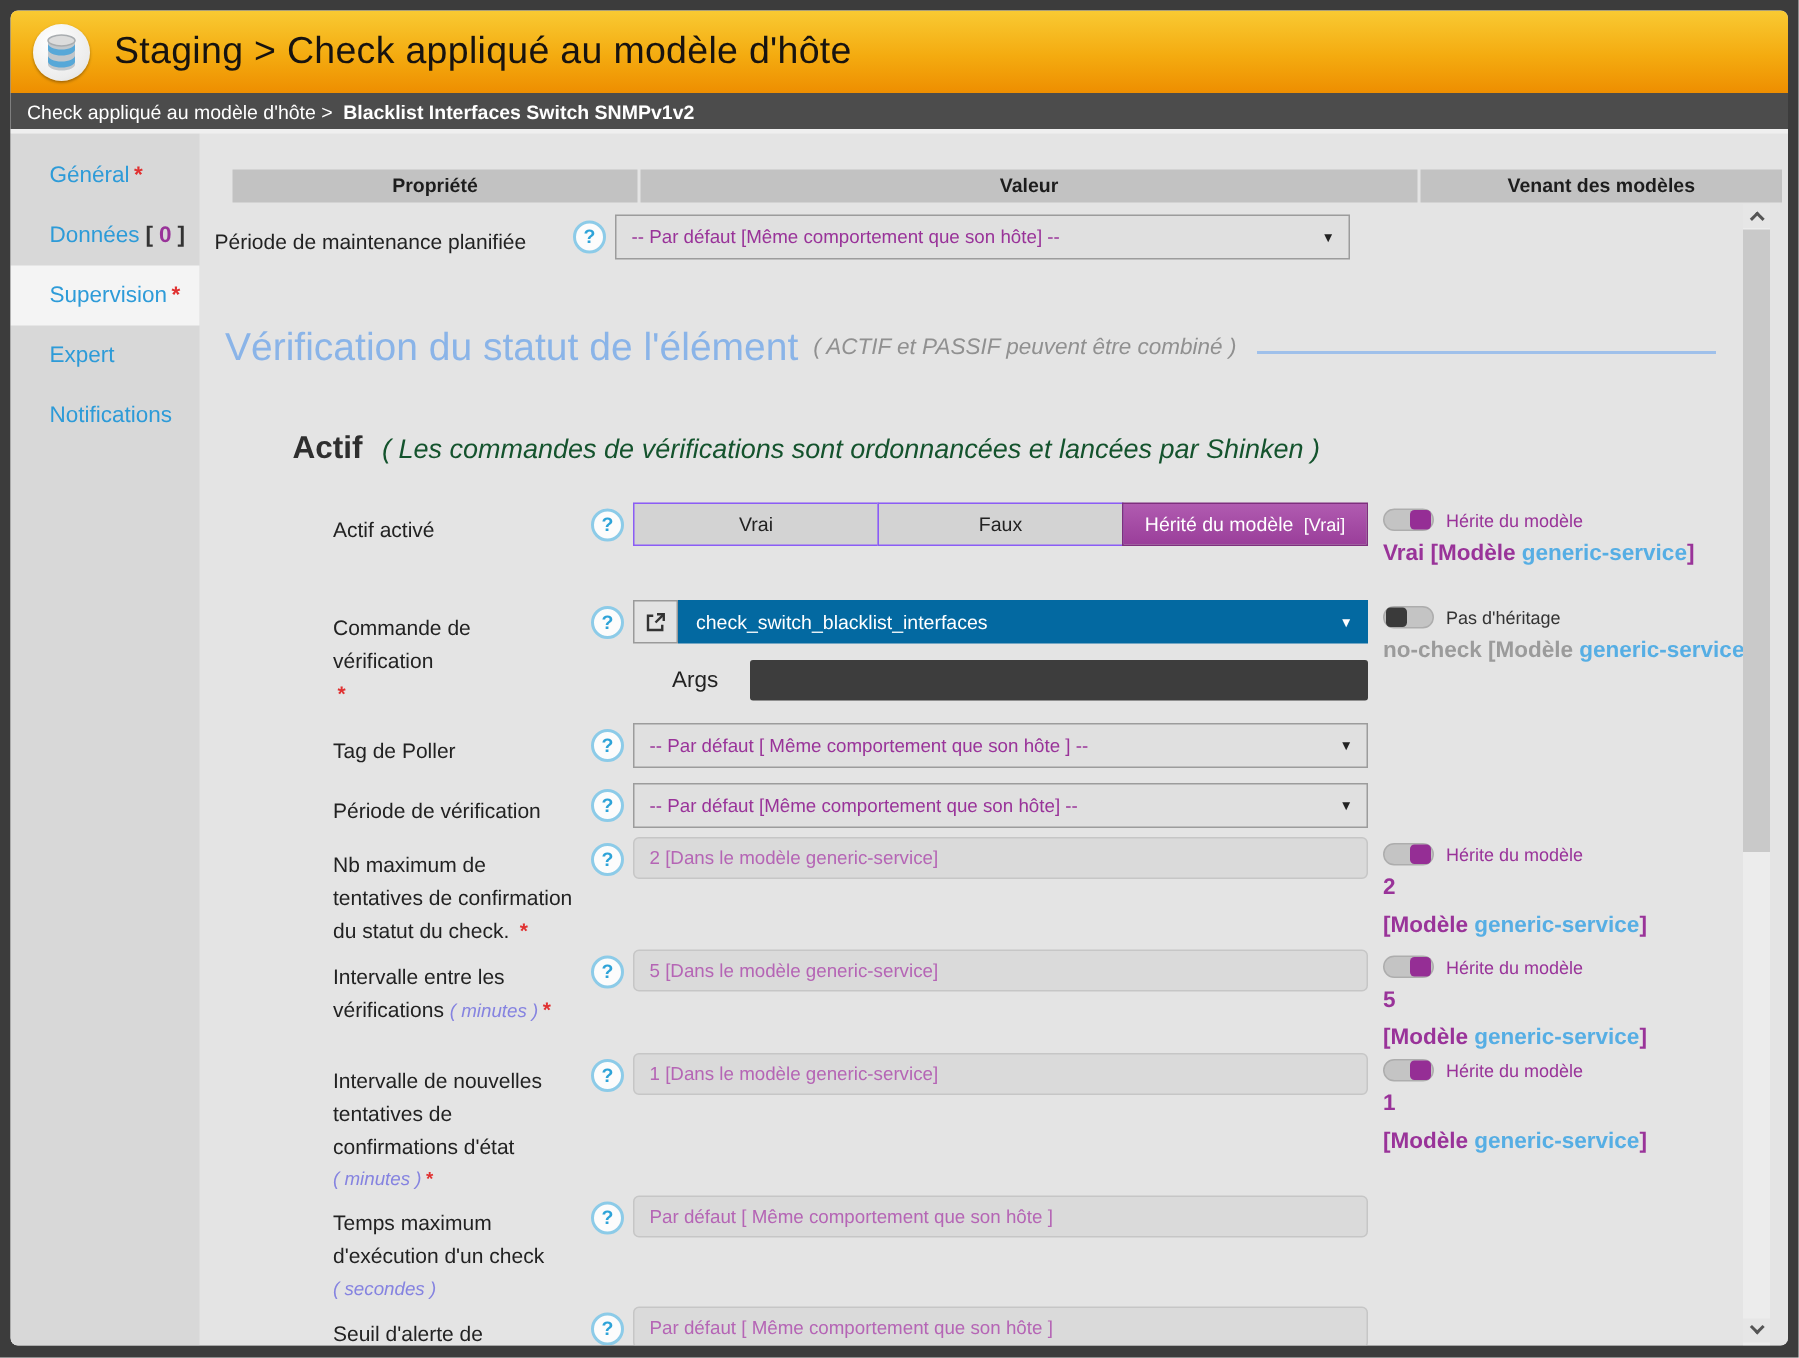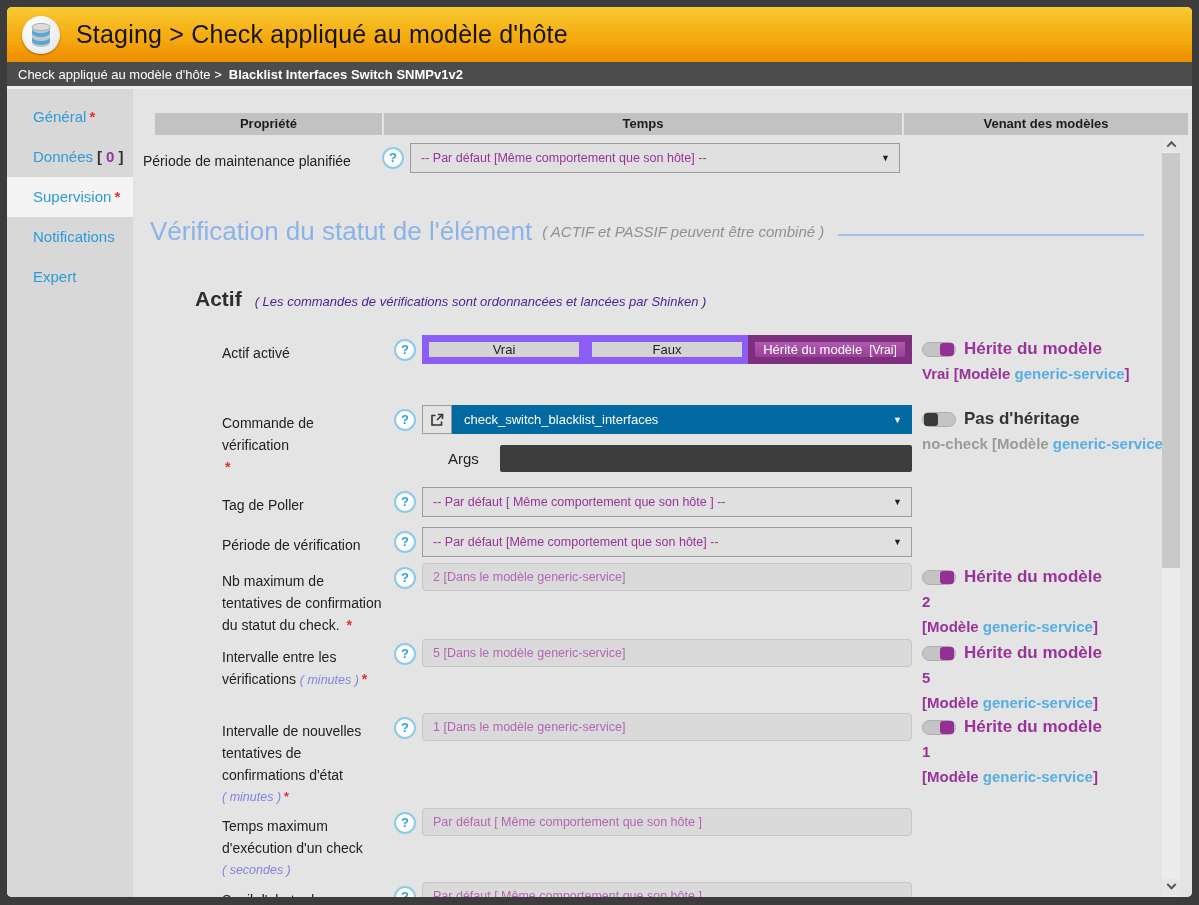--- a/index.html
+++ b/index.html
@@ -51,21 +51,21 @@
   .req { color: #e03131; font-weight: 700; margin-left: 3px; }
   .cnt-br { color: #333; font-weight: 700; margin-left: 4px; }
   .cnt { color: #993399; font-weight: 700; margin: 0 4px; }
   
   .main { flex: 1; position: relative; overflow: hidden; padding-top: 24px; }
   .thead { display: flex; gap: 2px; margin: 0 4px 0 22px; }
   .thead .th {
     background: #c2c2c2; height: 22px; line-height: 22px;
     text-align: center; font-size: 13px; font-weight: 700; color: #1d1d1d;
   }
-  .th-prop { width: 227px; } .th-val { width: 518px; } .th-mod { flex: 1; }
+  .th-prop { width: 270px; } .th-val { width: 518px; } .th-mod { flex: 1; }
   
   .frow { display: flex; align-items: flex-start; }
   .frow.table-row { padding-left: 10px; margin-top: 8px; }
   .frow.form-row { padding-left: 89px; }
   .col-label { width: 239px; padding-top: 7px; font-size: 14px; color: #222; line-height: 22px; }
   .form-row .col-label { width: 172px; white-space: pre-line; padding-right: 11px; }
   .col-icon { width: 28px; padding-top: 4px; }
   .col-value { width: 490px; }
   .col-right { flex: 1; padding-left: 10px; padding-top: 4px; }
   .hint { color: #8583e0; font-style: italic; font-size: 12.5px; }
@@ -105,53 +105,53 @@
   
   .input-light {
     width: 100%; height: 28px; background: #dadada; border: 1px solid #c6c6c6;
     border-radius: 4px; padding: 0 10px; font-size: 12.5px; color: #993399;
     font-family: "Liberation Sans", sans-serif;
   }
   .input-light::placeholder { color: #b565b5; opacity: 1; }
   
   .tri { display: flex; width: 100%; height: 29px; }
   .tri-btn {
-    flex: 1; background: #d3d3d3; border: 7px solid #8b5cf6; margin-left: -1px;
+    flex: 1; background: #d3d3d3; border: 1px solid #8b5cf6; margin-left: -1px;
     display: flex; align-items: center; justify-content: center; gap: 7px;
     font-size: 13px; color: #222; cursor: pointer;
   }
   .tri-btn:first-child { margin-left: 0; }
   .tri-btn.selected {
     background: linear-gradient(180deg, #b05bb0 0%, #9a3e9a 100%);
     border-color: #7e2f7e; color: #fff;
   }
   .tri-main-italic { }
   .tri-badge { font-size: 12px; }
   
   .inh-line { display: flex; align-items: center; gap: 8px; }
   .toggle {
     position: relative; width: 34px; height: 15px; border-radius: 8px;
     background: #c4c4c4; border: 1px solid #adadad; cursor: pointer; flex: 0 0 34px;
   }
   .toggle .knob { position: absolute; top: 0px; width: 14px; height: 13px; border-radius: 3px; }
   .toggle.on .knob { right: 1px; background: #952e95; }
   .toggle.off .knob { left: 1px; background: #3a3a3a; }
-  .inh-title { font-size: 17px; font-weight: 700; color: #993399; }
+  .inh-title { font-size: 12px; font-weight: 400; color: #993399; }
   .inh-title.dark { color: #333; }
   .inh-val { margin-top: 5px; font-size: 15px; font-weight: 700; color: #993399; line-height: 20px; }
   .inh-val.gray { color: #9b9b9b; }
   .blue-link { color: #56aee4; cursor: pointer; }
   
   .section-head { display: flex; align-items: center; margin: 43px 0 0 17px; }
   .section-title { font-size: 26px; color: #8ab4e8; }
   .section-sub { font-style: italic; font-size: 15px; color: #909090; margin-left: 10px; white-space: nowrap; }
   .section-line { flex: 1; height: 2px; background: #9fc0ea; margin: 6px 48px 0 14px; }
   .actif-head { margin: 40px 0 24px 62px; display: flex; align-items: baseline; }
   .actif-title { font-size: 21px; font-weight: 600; color: #2e2e2e; }
-  .actif-sub { font-style: italic; font-size: 13px; color: #4c1d95; margin-left: 13px; }
+  .actif-sub { font-style: italic; font-size: 18px; color: #14532d; margin-left: 13px; }
   
   .r1 { margin-bottom: 21px; }
   .r2 { margin-bottom: 9px; }
   .r3 { margin-bottom: 10px; }
   .r4 { margin-bottom: 6px; }
   .r5 { min-height: 72px; margin-bottom: 2px; }
   .r6 { min-height: 69px; margin-bottom: 0; }
   .r7 { min-height: 95px; margin-bottom: 0; }
   .r8 { min-height: 74px; margin-bottom: 0; }
   
@@ -197,32 +197,32 @@
       <div class="side-item">
         <span>Général</span><span class="req">*</span>
       </div>
       <div class="side-item">
         <span>Données</span><span class="cnt-br">[</span><span class="cnt">0</span><span class="cnt-br" style="margin-left:0;">]</span>
       </div>
       <div class="side-item selected">
         <span>Supervision</span><span class="req">*</span>
       </div>
       <div class="side-item">
+        <span>Expert</span>
+      </div>
+      <div class="side-item">
         <span>Notifications</span>
-      </div>
-      <div class="side-item">
-        <span>Expert</span>
       </div>
     </div>
 
     <div class="main">
 
       <div class="thead">
         <div class="th th-prop">Propriété</div>
-        <div class="th th-val">Temps</div>
+        <div class="th th-val">Valeur</div>
         <div class="th th-mod">Venant des modèles</div>
       </div>
 
       <div class="frow table-row">
         <div class="col-label">Période de maintenance planifiée</div>
         <div class="col-icon"><span class="help">?</span></div>
         <div class="col-value">
           <div class="select">
             <span class="sel-text">-- Par défaut [Même comportement que son hôte] --</span>
             <span class="caret">▼</span>

